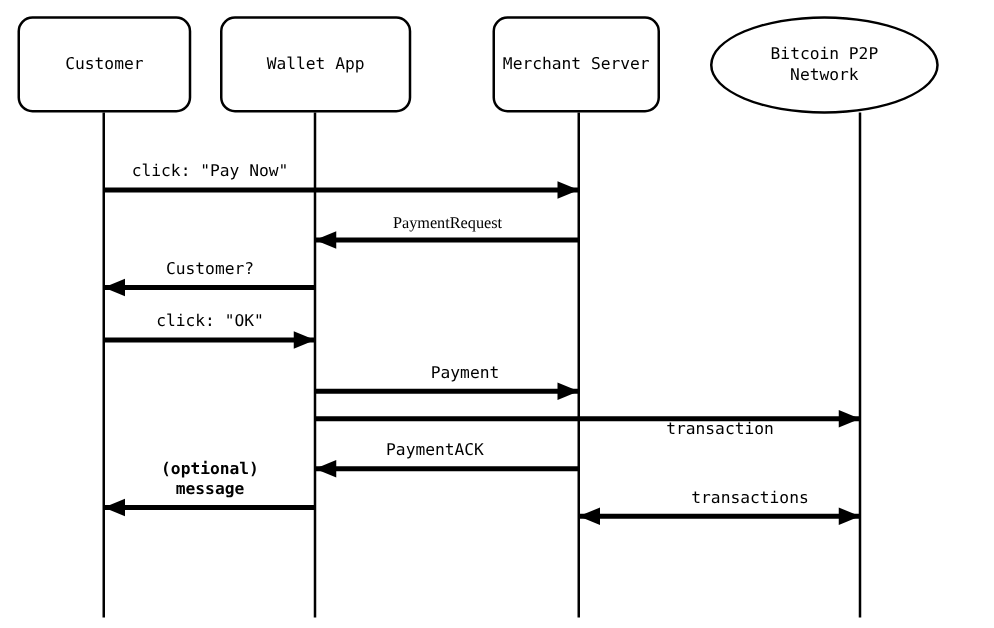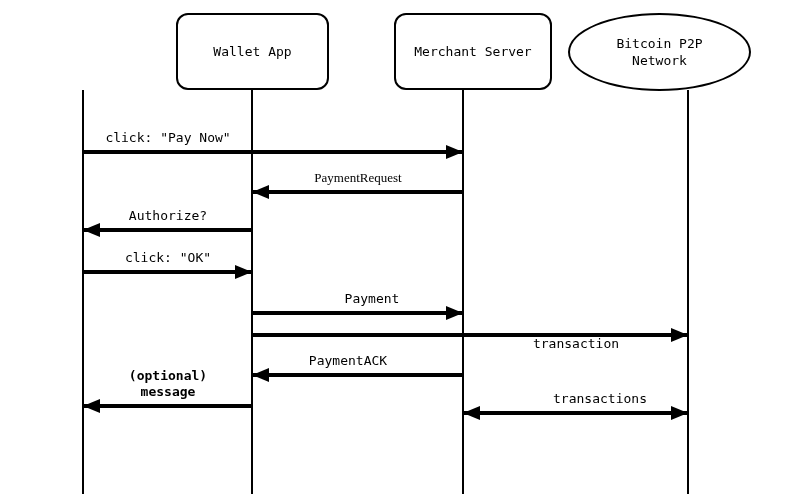--- a/index.html
+++ b/index.html
@@ -62,36 +62,37 @@
     line-height: 16px;
     white-space: pre-line;
     z-index: 2;
   }
 </style>
 </head>
 <body>
 
 <div id="diagram">
     <div class="lifeline" style="left: 82px; top: 90px; height: 404px;"></div>
+    <div class="participant rounded-rect" style="left: 14px; top: 13px; width: 139px; height: 77px;">Customer</div>
     <div class="lifeline" style="left: 251px; top: 90px; height: 404px;"></div>
     <div class="participant rounded-rect" style="left: 176px; top: 13px; width: 153px; height: 77px;">Wallet App</div>
     <div class="lifeline" style="left: 462px; top: 90px; height: 404px;"></div>
-    <div class="participant rounded-rect" style="left: 394px; top: 13px; width: 158px; height: 77px;">Merchant Server</div>
+    <div class="participant rounded-rect" style="left: 394px; top: 13px; width: 134px; height: 77px;">Merchant Server</div>
     <div class="lifeline" style="left: 687px; top: 90px; height: 404px;"></div>
     <div class="participant ellipse" style="left: 568px; top: 13px; width: 183px; height: 78px;">Bitcoin P2P
 Network</div>
     <div class="msg-line" style="left: 83px; top: 150px; width: 380px;"></div>
     <div class="arrowhead right" style="top: 145px; left: 446px;"></div>
     <div class="msg-label" style="left: 168px; top: 130px;">click: "Pay Now"</div>
     <div class="msg-line" style="left: 252px; top: 190px; width: 211px;"></div>
     <div class="arrowhead left" style="top: 185px; left: 252px;"></div>
     <div class="msg-label" style="left: 358px; top: 170px; font-family: Liberation Serif, serif;">PaymentRequest</div>
     <div class="msg-line" style="left: 83px; top: 228px; width: 169px;"></div>
     <div class="arrowhead left" style="top: 223px; left: 83px;"></div>
-    <div class="msg-label" style="left: 168px; top: 208px;">Authorize?</div>
+    <div class="msg-label" style="left: 168px; top: 208px;">Customer?</div>
     <div class="msg-line" style="left: 83px; top: 270px; width: 169px;"></div>
     <div class="arrowhead right" style="top: 265px; left: 235px;"></div>
     <div class="msg-label" style="left: 168px; top: 250px;">click: "OK"</div>
     <div class="msg-line" style="left: 252px; top: 311px; width: 211px;"></div>
     <div class="arrowhead right" style="top: 306px; left: 446px;"></div>
     <div class="msg-label" style="left: 358px; top: 291px; padding-left: 28px;">Payment</div>
     <div class="msg-line" style="left: 252px; top: 333px; width: 436px;"></div>
     <div class="arrowhead right" style="top: 328px; left: 671px;"></div>
     <div class="msg-label" style="left: 576px; top: 313px; margin-top: 23px;">transaction</div>
     <div class="msg-line" style="left: 252px; top: 373px; width: 211px;"></div>

